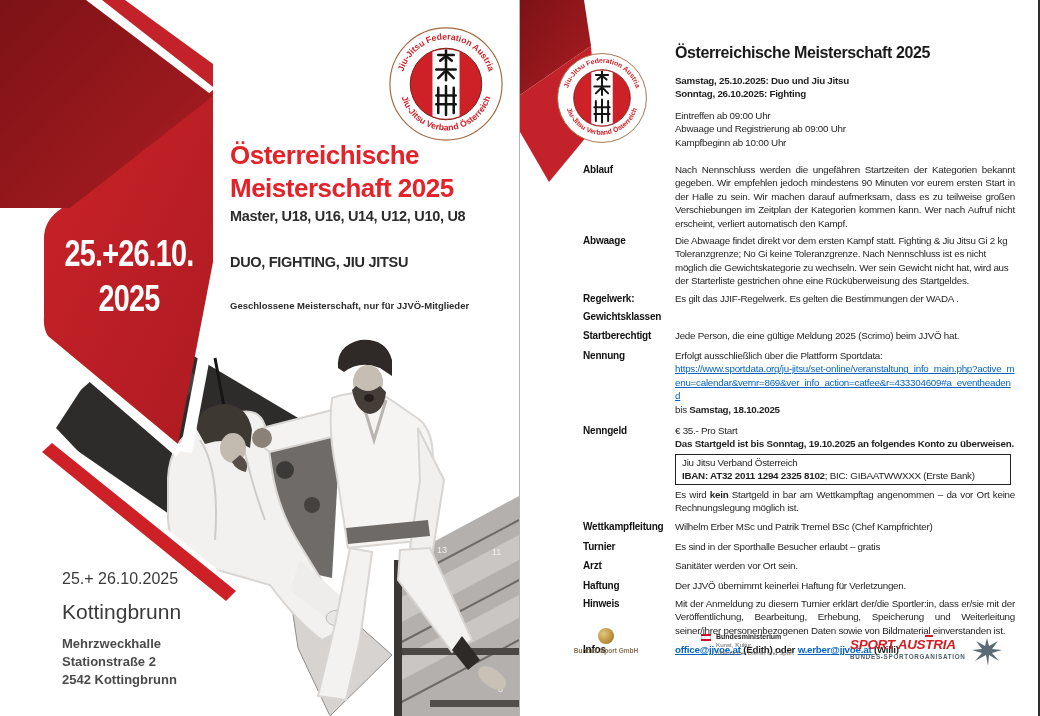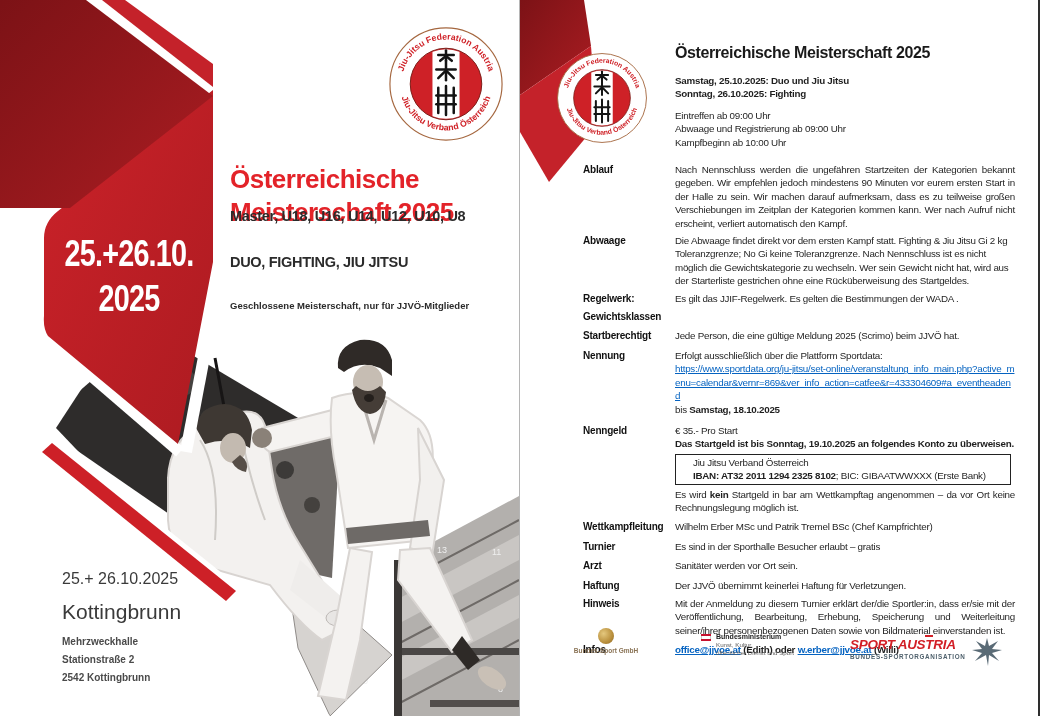--- a/index.html
+++ b/index.html
@@ -4,49 +4,49 @@
 <style>
   html,body{margin:0;padding:0;background:#ffffff;}
   .sheet{position:relative;width:1040px;height:716px;background:#fff;overflow:hidden;
          font-family:"Liberation Sans",sans-serif;color:#222;}
   .page{position:absolute;top:0;height:716px;background:#fff;}
   .page-left{left:0;width:519px;border-right:1px solid #b5b5b5;}
   .page-right{left:520px;width:518px;border-right:2px solid #2e2e2e;}
   .abs{position:absolute;}
   
   .l-title{left:230px;top:139px;font-size:26px;line-height:33px;font-weight:bold;
-           color:#e32329;letter-spacing:-0.5px;margin-top:24px;}
+           color:#e32329;letter-spacing:-0.5px;}
   .l-cats{left:230px;top:208px;font-size:14.5px;font-weight:bold;color:#2b2b2b;letter-spacing:-0.3px;}
   .l-disc{left:230px;top:254px;font-size:14.5px;font-weight:bold;color:#2b2b2b;letter-spacing:-0.3px;}
   .l-note{left:230px;top:300px;font-size:9.5px;font-weight:bold;color:#2b2b2b;}
   .badge{left:44px;top:231px;width:170px;text-align:center;color:#fff;font-weight:bold;
          font-size:36px;line-height:45px;letter-spacing:-1px;transform:scaleX(0.8);
          transform-origin:center top;}
   .l-date{left:62px;top:570px;font-size:16px;color:#3a3a3a;}
   .l-city{left:62px;top:600px;font-size:21px;color:#3a3a3a;}
-  .l-small{font-size:10px;font-weight:bold;color:#4a4a4a;}
+  .l-small{font-size:13px;font-weight:bold;color:#4a4a4a;}
   .l-venue{left:62px;top:636px;}
   .l-street{left:62px;top:654px;}
   .l-postal{left:62px;top:672px;}
   
   .rcontent{position:absolute;left:0;top:44px;width:518px;padding-left:63px;box-sizing:border-box;}
   .r-title{margin:0 0 12px 92px;font-size:16px;font-weight:bold;color:#1a1a1a;letter-spacing:-0.4px;}
   .r-block{margin:0 0 8px 92px;}
   .b{font-weight:bold;}
   .txt{font-size:9.8px;line-height:13.4px;letter-spacing:-0.25px;color:#1f1f1f;}
   .row{display:flex;align-items:flex-start;}
   .lbl{flex:none;width:92px;font-size:10px;font-weight:bold;color:#111;
        letter-spacing:-0.2px;white-space:nowrap;line-height:13.4px;}
   .val{width:340px;}
   .just{text-align:justify;}
   .mb4{margin-bottom:4px;} .mb5{margin-bottom:5px;align-items:center;} .mb6{margin-bottom:6px;}
   .mb7{margin-bottom:7px;} .mb8{margin-bottom:8px;} .mb9{margin-bottom:14px;} .mb3{margin-bottom:3px;}
   a.link{color:#0563c1;text-decoration:underline;word-break:break-all;cursor:pointer;}
   a.maillink{color:#0563c1;text-decoration:underline;font-weight:bold;cursor:pointer;}
-  .iban-box{border:1.5px solid #222;padding:1px 17px;width:336px;box-sizing:border-box;}
+  .iban-box{border:1.5px solid #222;padding:1px 6px;width:336px;box-sizing:border-box;}
   
   .bsg{left:40px;top:628px;width:92px;text-align:center;}
   .bsg-coin{width:16px;height:16px;border-radius:50%;margin:0 auto 3px auto;
             background:radial-gradient(circle at 35% 35%, #e4c87e, #b98f3c 60%, #8a6524);}
   .bsg-txt{font-size:6.5px;color:#8a7355;font-weight:bold;}
   .bm{left:181px;top:632px;display:flex;gap:5px;}
   .bm-flag{width:10px;height:7px;margin-top:2px;display:flex;flex-direction:column;flex:none;}
   .bm-flag div{flex:1;}
   .bm-name{font-size:7px;font-weight:bold;color:#1c1c1c;line-height:9px;}
   .bm-sub{font-size:6.2px;color:#5d5d5d;line-height:8px;}

